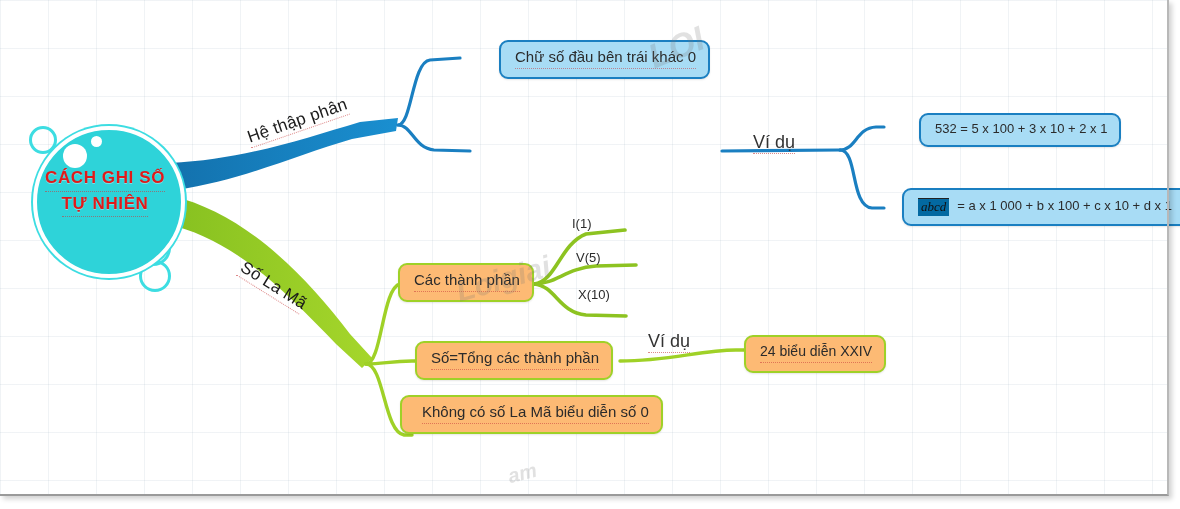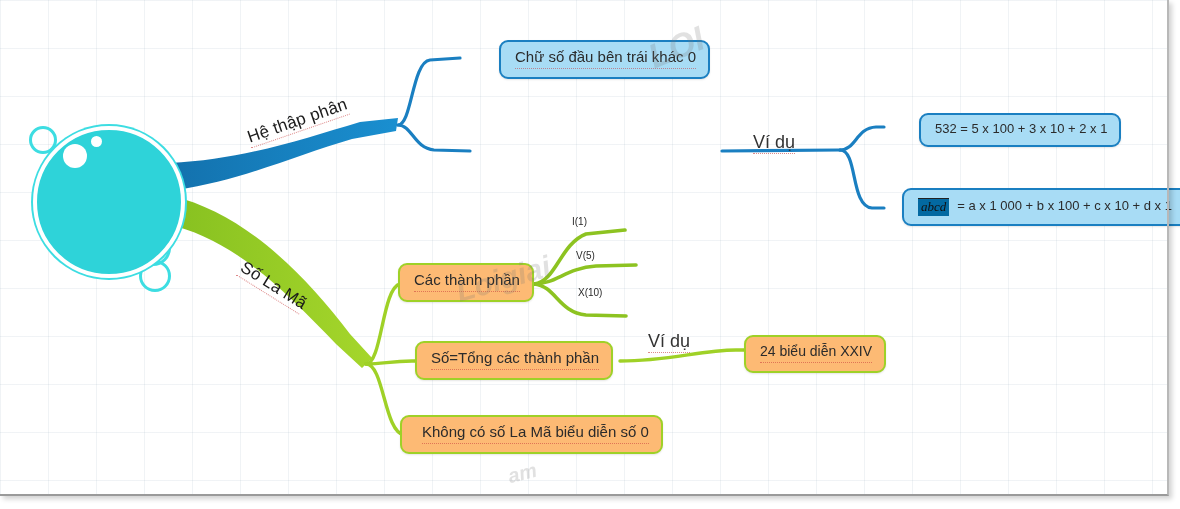--- a/index.html
+++ b/index.html
@@ -72,21 +72,21 @@
   .branch-label .spell{border-bottom:1px dotted rgba(200,60,60,.6);}
   .conn-label{
     position:absolute;
     font-size:18px;
     color:#333;
     white-space:nowrap;
   }
   .conn-label .spell{border-bottom:1px dotted rgba(200,60,60,.6);}
   .leaf-label{
     position:absolute;
-    font-size:10px;
+    font-size:13px;
     color:#2b2b2b;
     white-space:nowrap;
   }
   
   #center-node{
     position:absolute;left:25px;top:118px;width:160px;height:160px;
   }
   #center-circle{
     position:absolute;left:8px;top:8px;width:144px;height:144px;
     border-radius:50%;
@@ -174,20 +174,24 @@
     <path d="M 620,361 C 670,361 700,350 736,350 L 744,350" fill="none" stroke="#9fd127" stroke-width="3.4" stroke-linecap="round"></path>
   </svg>
 
   <div id="center-node">
     <div class="ring" style="left:4px;top:8px;width:22px;height:22px;"></div>
     <div class="ring" style="left:110px;top:112px;width:30px;height:30px;"></div>
     <div class="ring" style="left:114px;top:142px;width:26px;height:26px;"></div>
     <div id="center-circle"></div>
     <div class="bub" style="left:38px;top:26px;width:24px;height:24px;"></div>
     <div class="bub" style="left:66px;top:18px;width:11px;height:11px;"></div>
+    <div id="center-text">
+      <span class="line u">CÁCH GHI SỐ</span>
+      <span class="line u">TỰ NHIÊN</span>
+    </div>
   </div>
 
   <div class="branch-label" style="left:248px;top:128px;transform:rotate(-19deg);">
     <span class="spell">Hệ thập phân</span>
   </div>
 
   <div class="branch-label" style="left:242px;top:256px;transform:rotate(32deg);">
     <span class="spell">Số La Mã</span>
   </div>
 
@@ -228,21 +232,21 @@
   </div>
 
   <div class="conn-label" style="left:648px;top:331px;">
     <span class="spell">Ví dụ</span>
   </div>
 
   <div class="node node-green small" style="left:744px;top:335px;">
     <span class="spell">24 biểu diễn XXIV</span>
   </div>
 
-  <div class="node node-green" style="left:400px;top:415px;padding-left:20px;">
+  <div class="node node-green" style="left:400px;top:395px;padding-left:20px;">
     <span class="spell">Không có số La Mã biểu diễn số 0</span>
   </div>
 
   <div class="wm" style="left:648px;top:28px;font-size:34px;transform:rotate(-22deg);">
     <span>LOI</span>
   </div>
   <div class="wm" style="left:455px;top:262px;font-size:30px;transform:rotate(-16deg);">
     <span>Loigiai</span>
   </div>
   <div class="wm" style="left:508px;top:462px;font-size:20px;transform:rotate(-14deg);">

